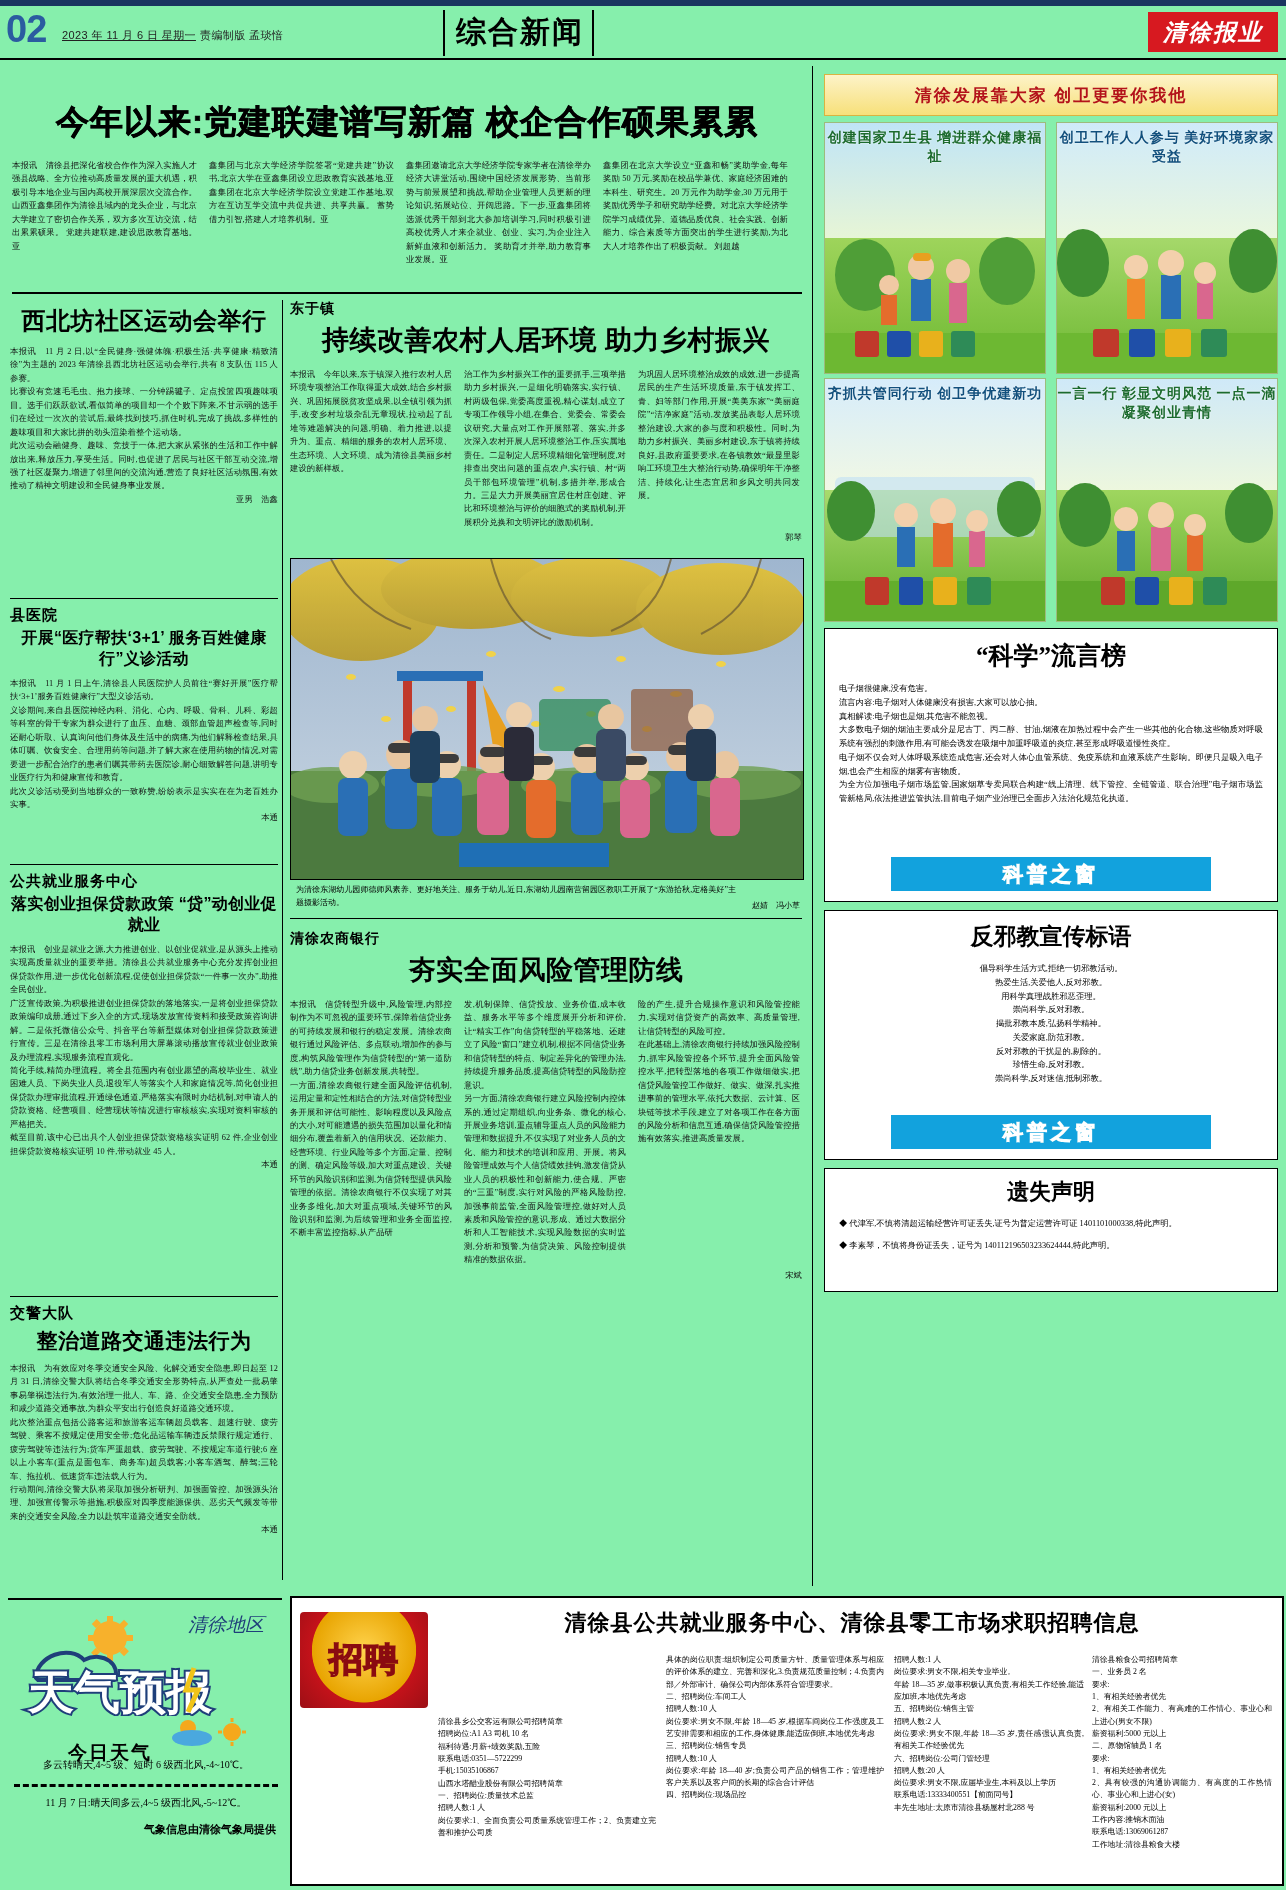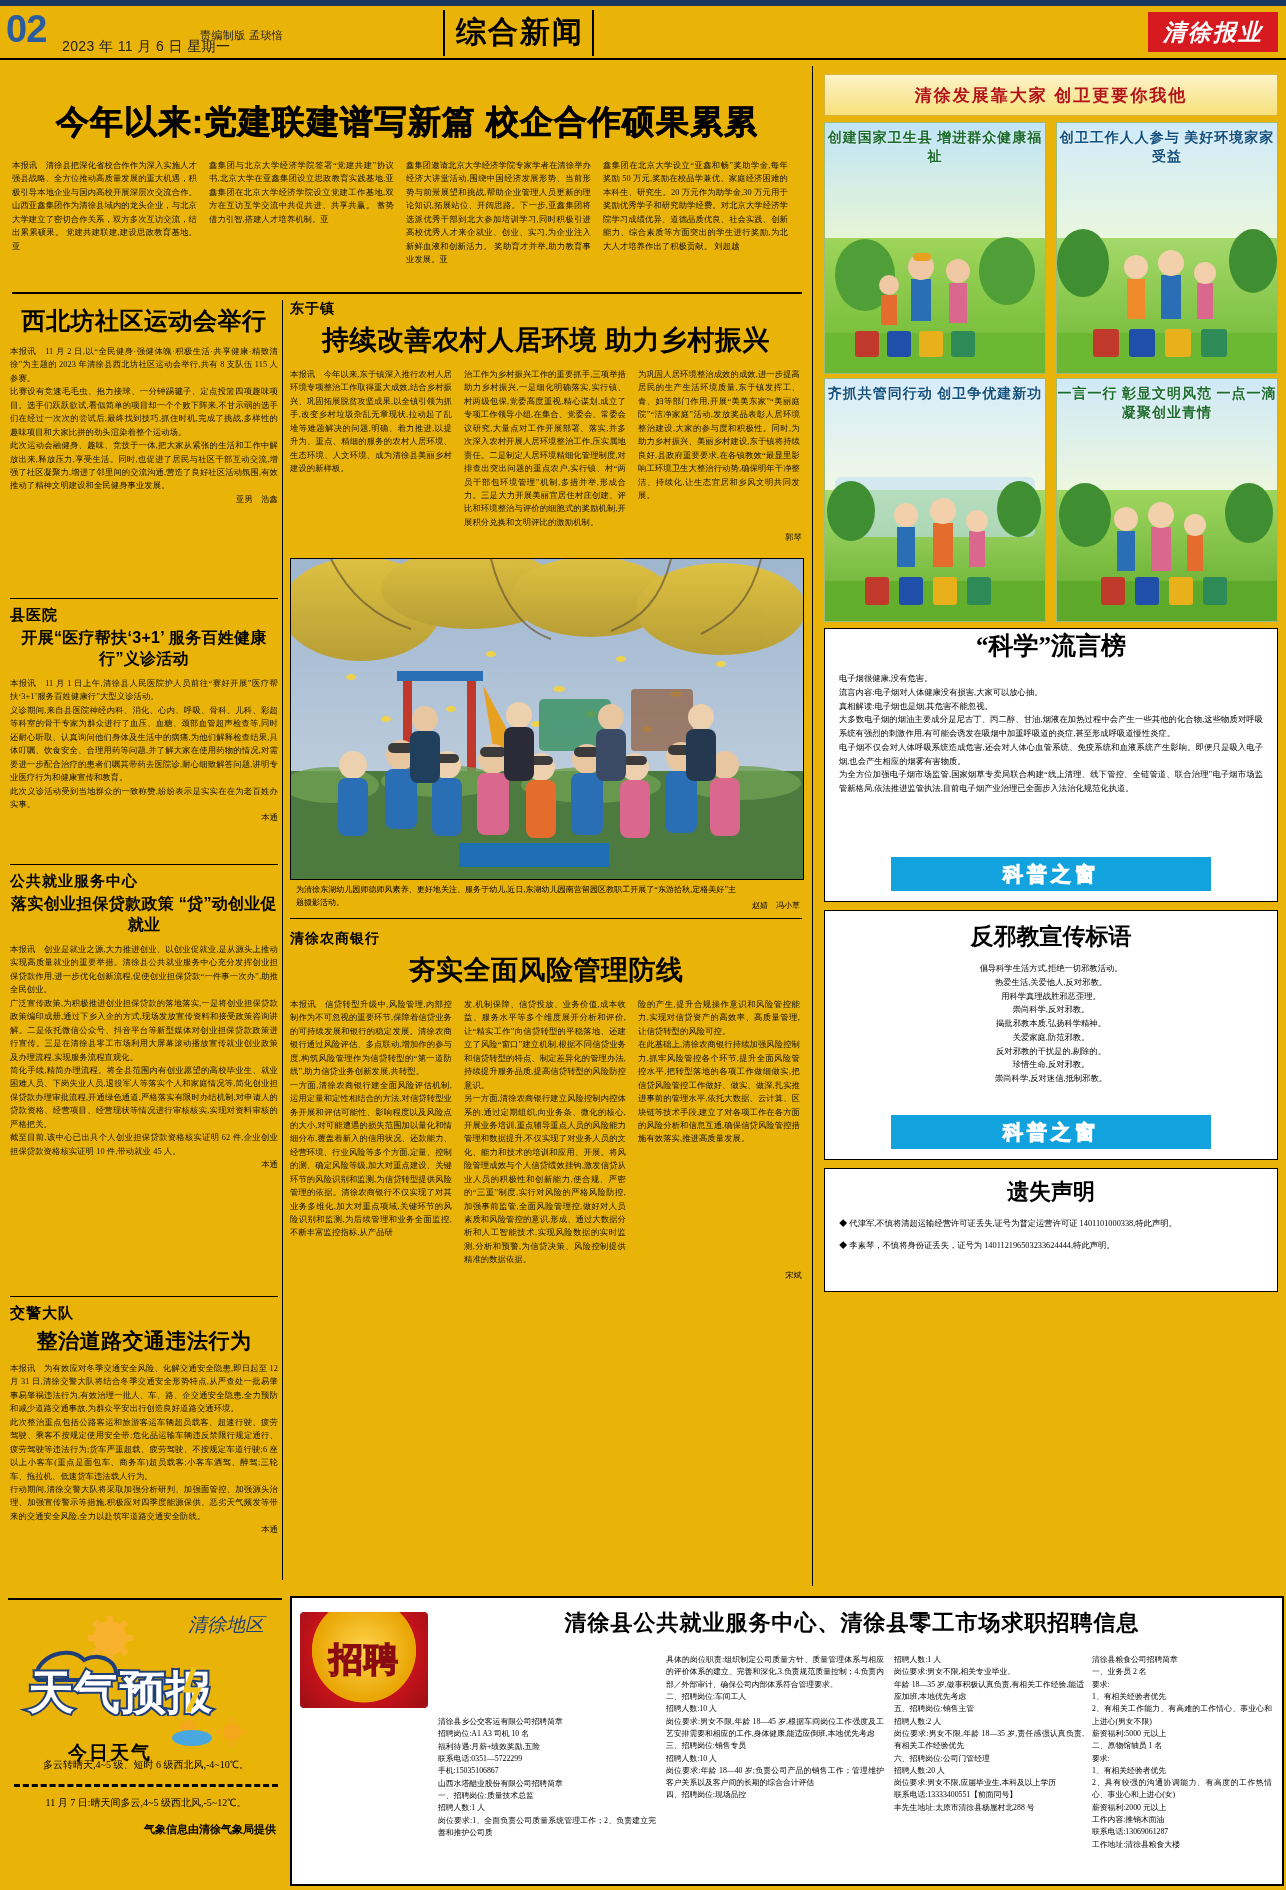--- a/index.html
+++ b/index.html
@@ -3,27 +3,27 @@
 <meta charset="utf-8">
 <style>
   html,body{margin:0;padding:0;background:#fff;}
   body{
     width:1286px;height:1890px;
     font-family:"Liberation Serif","DejaVu Serif",serif;
     color:#000;
     position:relative;
     overflow:hidden;
   }
-  .page{position:relative;width:1286px;height:1890px;background:#eab308;}
+  .page{position:relative;width:1286px;height:1890px;background:#86efac;}
 
   
   .topbar{position:absolute;left:0;top:0;width:1286px;height:6px;background:#1a3560;}
   .masthead{position:absolute;left:0;top:6px;width:1286px;height:52px;border-bottom:2px solid #000;}
   .folio{position:absolute;left:6px;top:2px;font-size:38px;font-weight:bold;color:#2b5ca0;font-family:"Liberation Sans",sans-serif;letter-spacing:-1px;}
-  .folio-date{position:absolute;left:62px;top:32px;font-size:14px;color:#222;font-family:"Liberation Sans",sans-serif;letter-spacing:.4px;}
+  .folio-date{position:absolute;left:62px;top:22px;font-size:11px;color:#222;font-family:"Liberation Sans",sans-serif;letter-spacing:.4px;text-decoration:underline;}
   .folio-editor{position:absolute;left:200px;top:22px;font-size:11px;color:#222;font-family:"Liberation Sans",sans-serif;letter-spacing:.4px;}
   .sect-rule-l{position:absolute;left:443px;top:4px;width:2px;height:46px;background:#000;}
   .sect-rule-r{position:absolute;left:592px;top:4px;width:2px;height:46px;background:#000;}
   .section-name{position:absolute;left:452px;top:6px;width:136px;text-align:center;font-size:30px;font-weight:bold;letter-spacing:2px;font-family:"Liberation Serif",serif;}
   .logo-box{position:absolute;right:8px;top:6px;width:130px;height:40px;background:#d71920;color:#fff;display:flex;align-items:center;justify-content:center;
      font-size:23px;font-weight:bold;font-style:italic;letter-spacing:2px;font-family:"Liberation Serif",serif;}
 
   
   .col{position:absolute;}
   .vrule{position:absolute;background:#000;width:1px;}
@@ -462,21 +462,21 @@
       <circle cx="138" cy="68" r="11" fill="#f3d0ac"></circle>
       <rect x="0" y="124" width="220" height="40" fill="#5ea82a"></rect>
       <rect x="44" y="120" width="24" height="28" rx="3" fill="#c0392b"></rect>
       <rect x="78" y="120" width="24" height="28" rx="3" fill="#1f4fa8"></rect>
       <rect x="112" y="120" width="24" height="28" rx="3" fill="#e8b11c"></rect>
       <rect x="146" y="120" width="24" height="28" rx="3" fill="#2e8b57"></rect>
     </svg>
   </div>
 
   <div class="boxed" style="left:824px;top:628px;width:452px;height:272px;">
-    <div class="boxed-title" style="font-size:25px;margin-top:0;">“科学”流言榜</div>
+    <div class="boxed-title" style="font-size:25px;margin-top:10px;">“科学”流言榜</div>
     <div class="rail-body" style="margin:10px 14px 0 14px;white-space:pre-wrap;">电子烟很健康,没有危害。
 流言内容:电子烟对人体健康没有损害,大家可以放心抽。
 真相解读:电子烟也是烟,其危害不能忽视。
 大多数电子烟的烟油主要成分是尼古丁、丙二醇、甘油,烟液在加热过程中会产生一些其他的化合物,这些物质对呼吸系统有强烈的刺激作用,有可能会诱发在吸烟中加重呼吸道的炎症,甚至形成呼吸道慢性炎症。
 电子烟不仅会对人体呼吸系统造成危害,还会对人体心血管系统、免疫系统和血液系统产生影响。即便只是吸入电子烟,也会产生相应的烟雾有害物质。
 为全方位加强电子烟市场监管,国家烟草专卖局联合构建“线上清理、线下管控、全链管道、联合治理”电子烟市场监管新格局,依法推进监管执法,目前电子烟产业治理已全面步入法治化规范化执道。</div>
     <div class="btn-blue" style="position:absolute;left:66px;bottom:10px;width:320px;height:34px;font-size:20px;">科普之窗</div>
   </div>
 
   <div class="boxed" style="left:824px;top:910px;width:452px;height:248px;">

